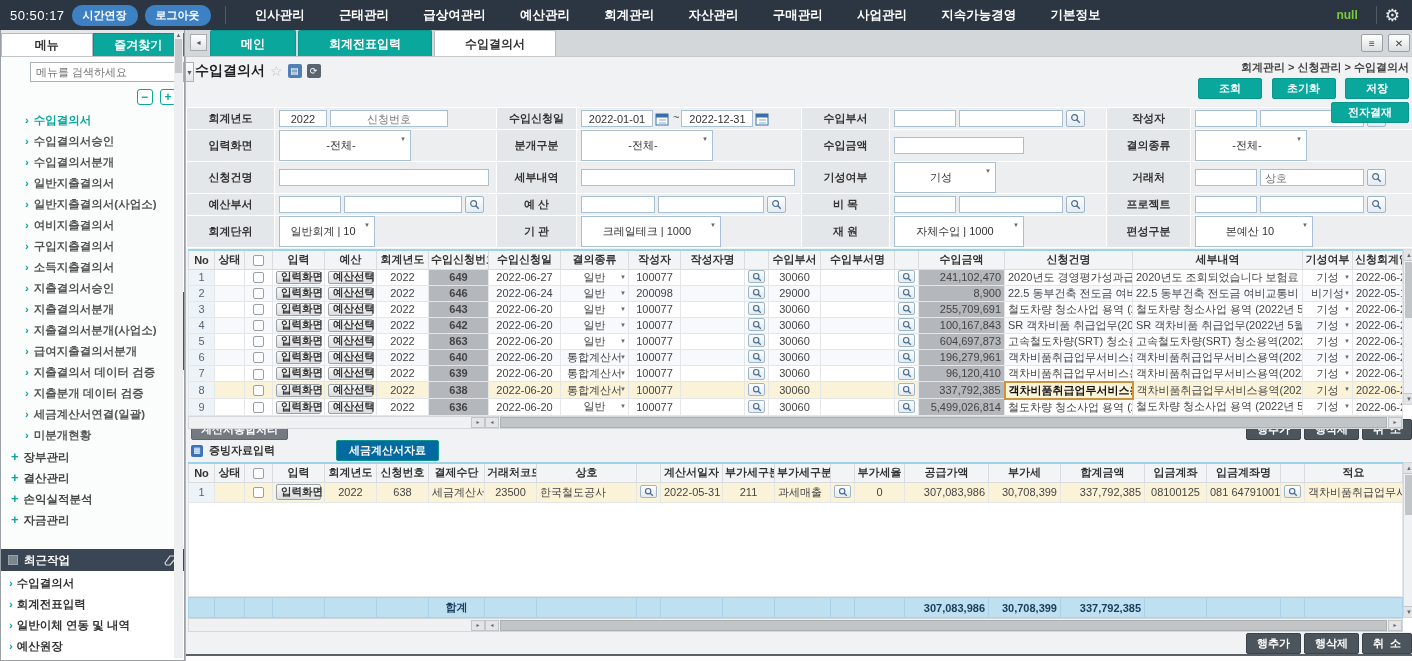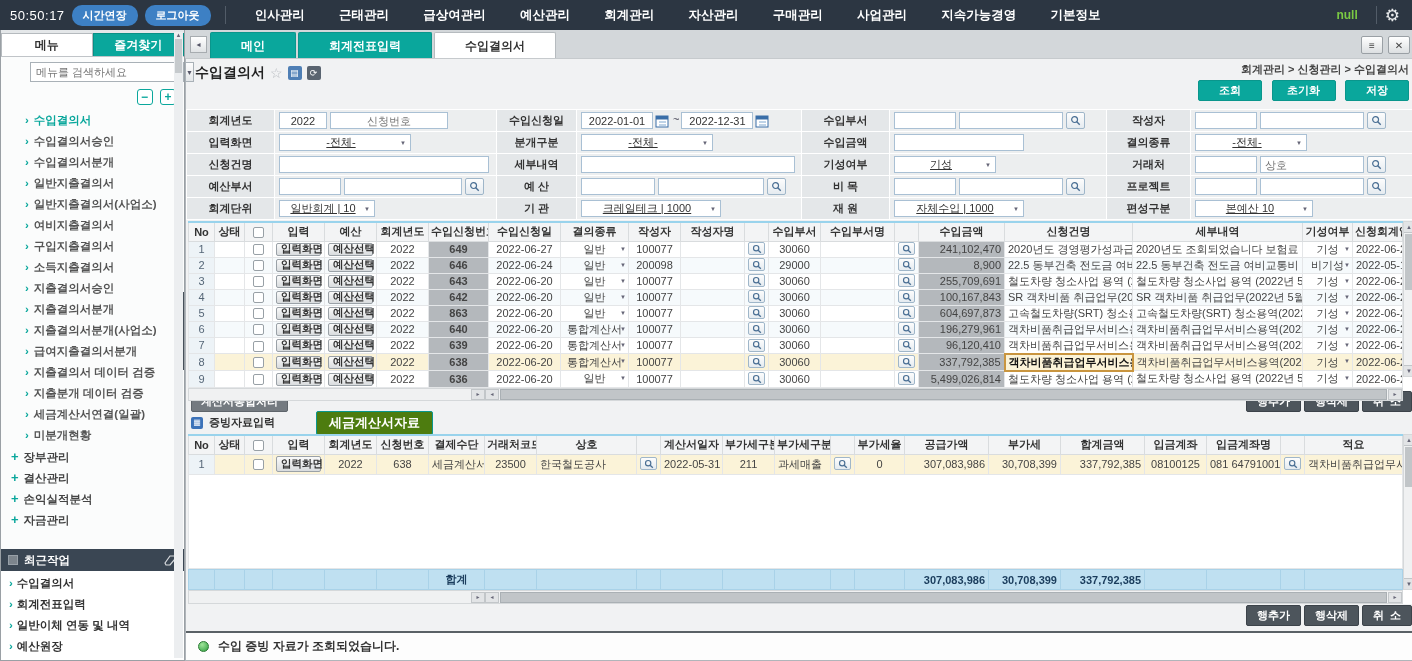--- a/index.html
+++ b/index.html
@@ -73,21 +73,21 @@
   .teal-btn { background:#0aa79c; color:#fff; border:1px solid #0a968c; border-radius:2px; font-size:11px; font-weight:bold; padding:2px 0; width:64px; margin-left:5px; cursor:pointer; font-family:inherit; }
   .teal-btn.wide { width:78px; }
   .btnrow { margin-bottom:3px; }
 
   
   .formgrid { width:100%; border-collapse:collapse; table-layout:fixed; }
   .formgrid td { border:1px solid #fff; background:#eceeef; height:22px; font-size:11px; padding:0 4px; white-space:nowrap; overflow:hidden; }
   .formgrid td.lbl { background:#e4e7e9; font-weight:bold; text-align:center; color:#333; }
   .fin { height:17px; border:1px solid #a9c0d4; font-size:11px; padding:0 4px; background:#fff; vertical-align:middle; font-family:inherit; color:#333; }
   .fin.ctr { text-align:center; }
-  .sel { display:inline-flex; align-items:center; justify-content:center; position:relative; background:#fff; border:1px solid #a9c0d4; height:17px; font-size:11px; padding:0 16px 0 8px; color:#333; vertical-align:middle; cursor:pointer;text-decoration:underline; }
+  .sel { display:inline-flex; align-items:center; justify-content:center; position:relative; background:#fff; border:1px solid #a9c0d4; height:31px; font-size:11px; padding:0 16px 0 8px; color:#333; vertical-align:middle; cursor:pointer; }
   .sel .dd { position:absolute; right:4px; top:5px; font-size:6px; color:#667; }
   .magbtn { display:inline-flex; width:19px; height:17px; border:1px solid #9fb6c9; background:linear-gradient(#fdfdfd,#e5ebf0); align-items:center; justify-content:center; border-radius:2px; vertical-align:middle; cursor:pointer; }
   .calbtn { display:inline-flex; vertical-align:middle; cursor:pointer; margin:0 2px; }
   .tilde { color:#445; font-size:11px; margin:0 2px; }
 
   
   .gridwrap { margin:1px 2px 0 2px; position:relative; padding-right:12px; background:#fff; }
   .gridtable { border-collapse:collapse; table-layout:fixed; width:1214px; background:#fff; }
   .gridtable th { background:#f3f4f5; border:1px solid #d9dcde; border-top:2px solid #99d3ec; font-size:11px; font-weight:bold; height:19px; color:#333; padding:0 2px; overflow:hidden; white-space:nowrap; }
   .gridtable td { border:1px solid #e4e6e8; font-size:11px; height:15px; padding:0 3px; overflow:hidden; white-space:nowrap; color:#444; background:#fff; }
@@ -120,21 +120,21 @@
   .g2filler { flex:1; background:#fff; border:1px solid #e4e6e8; border-top:none; }
   .sumtable td { background:#bfe0f1 !important; color:#1a3c5c; font-weight:bold; border:1px solid #a9d2e8; height:17px; }
 
   .midband { height:21px; display:flex; align-items:center; padding:1px 5px; gap:4px; }
   .graybtn { background:#747a80; color:#fff; font-size:11px; font-weight:bold; padding:2px 9px; border:1px solid #5f656b; border-radius:2px; cursor:pointer; font-family:inherit; }
   .darkbtns { margin-left:auto; display:flex; gap:3px; }
   .darkbtn { background:#4d555c; color:#fff; font-size:11px; font-weight:bold; padding:2px 10px; border:1px solid #3c434a; border-radius:2px; cursor:pointer; font-family:inherit; white-space:pre; }
   .eviband { height:21px; display:flex; align-items:center; gap:6px; padding:0 5px; }
   .evi-icon { width:12px; height:12px; background:#3c72b8; border-radius:2px; color:#fff; font-size:8px; text-align:center; line-height:12px; }
   .evi-label { font-size:11px; font-weight:bold; color:#333; }
-  .tealbtn2 { background:#4d7c0f; color:#fff; border:1px solid #0a968c; border-radius:2px; font-size:13px; font-weight:bold; padding:2px 12px; margin-left:35px; cursor:pointer; font-family:inherit; }
+  .tealbtn2 { background:#0369a1; color:#fff; border:1px solid #0a968c; border-radius:2px; font-size:11px; font-weight:bold; padding:2px 12px; margin-left:55px; cursor:pointer; font-family:inherit; }
   .btnband2 { height:22px; display:flex; align-items:center; padding:2px 5px; }
 
   .statusbar { margin-top:auto; height:29px; background:#fdfdfd; border-top:2px solid #5a6166; display:flex; align-items:center; padding-left:12px; gap:9px; font-size:12px; font-weight:bold; color:#333; }
   .dot { width:11px; height:11px; border-radius:50%; background:radial-gradient(circle at 35% 30%, #9fe59a, #2f9e3f); border:1px solid #2a7a33; }
 </style>
 </head>
 <body>
 
 <div class="app">
 
@@ -294,20 +294,23 @@
             <span class="star">☆</span>
             <span class="hicon blue">▤</span>
             <span class="hicon dark">⟳</span>
           </div>
           <div class="ph-right">
             <div class="breadcrumb">회계관리 &gt; 신청관리 &gt; 수입결의서</div>
             <div class="btnrow">
               <button class="teal-btn">조회</button>
               <button class="teal-btn">초기화</button>
               <button class="teal-btn">저장</button>
+            </div>
+            <div class="btnrow">
+              <button class="teal-btn wide">전자결재</button>
             </div>
           </div>
         </div>
 
         <table class="formgrid">
           <colgroup>
               <col style="width:88px">
               <col style="width:222px">
               <col style="width:80px">
               <col style="width:225px">

